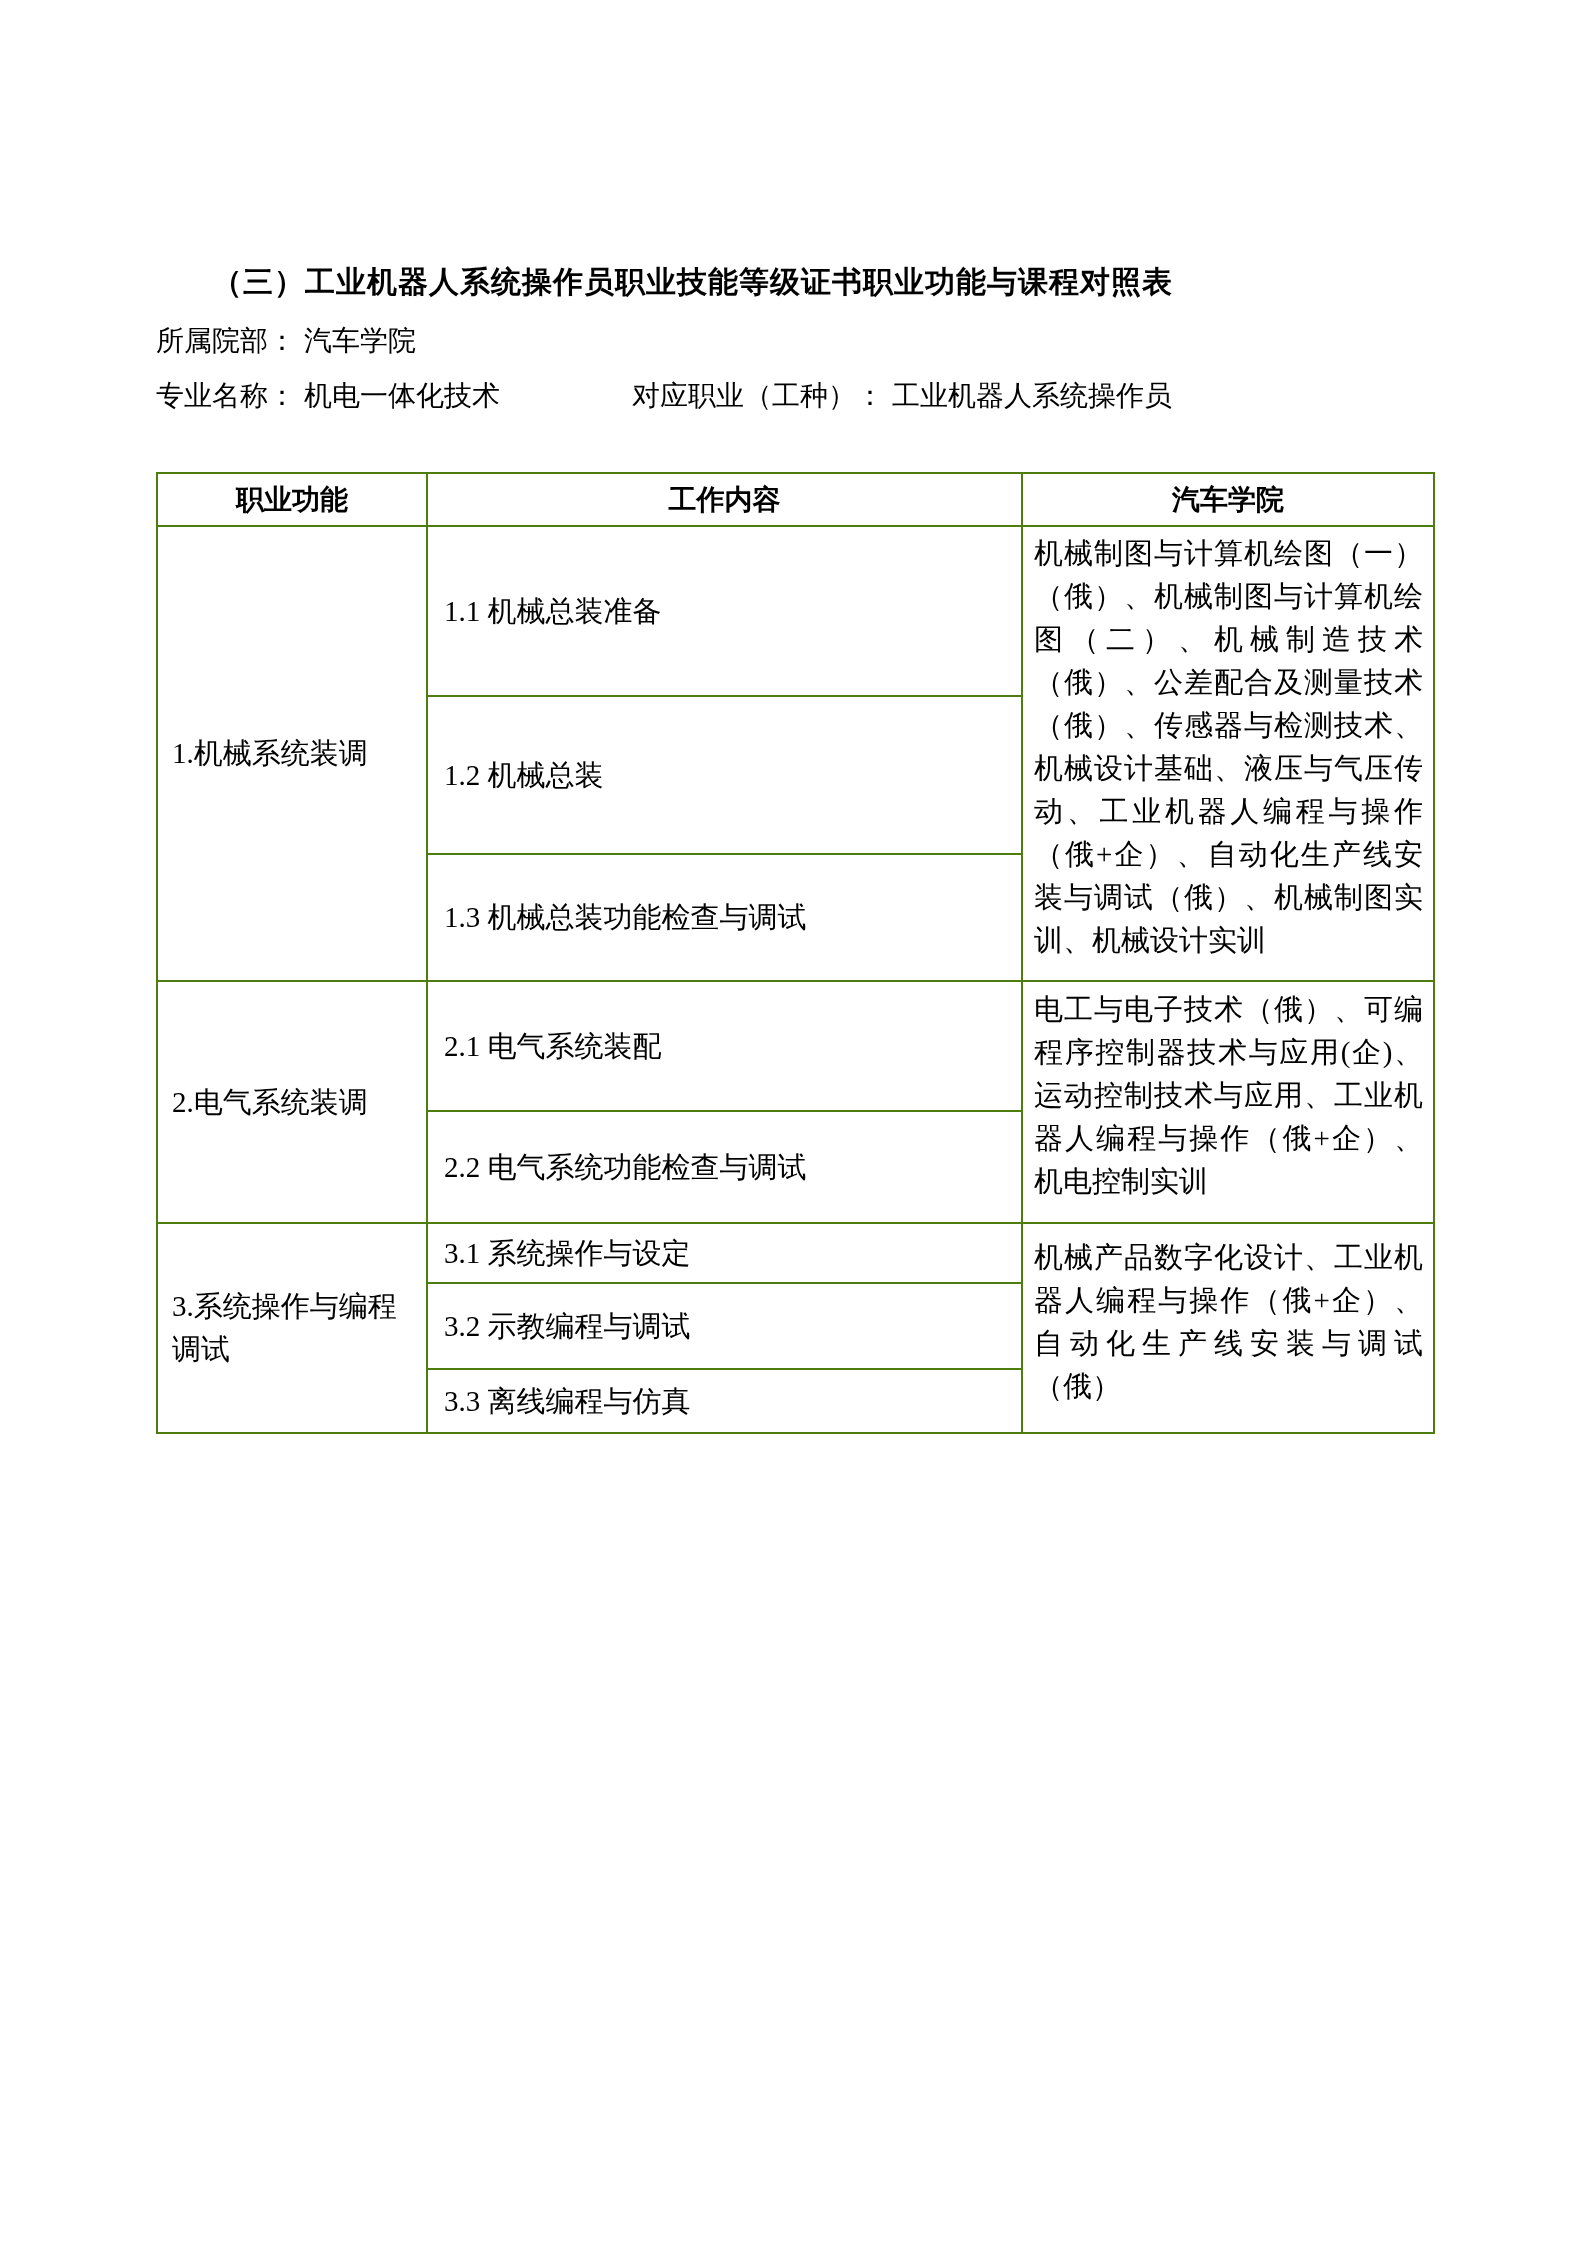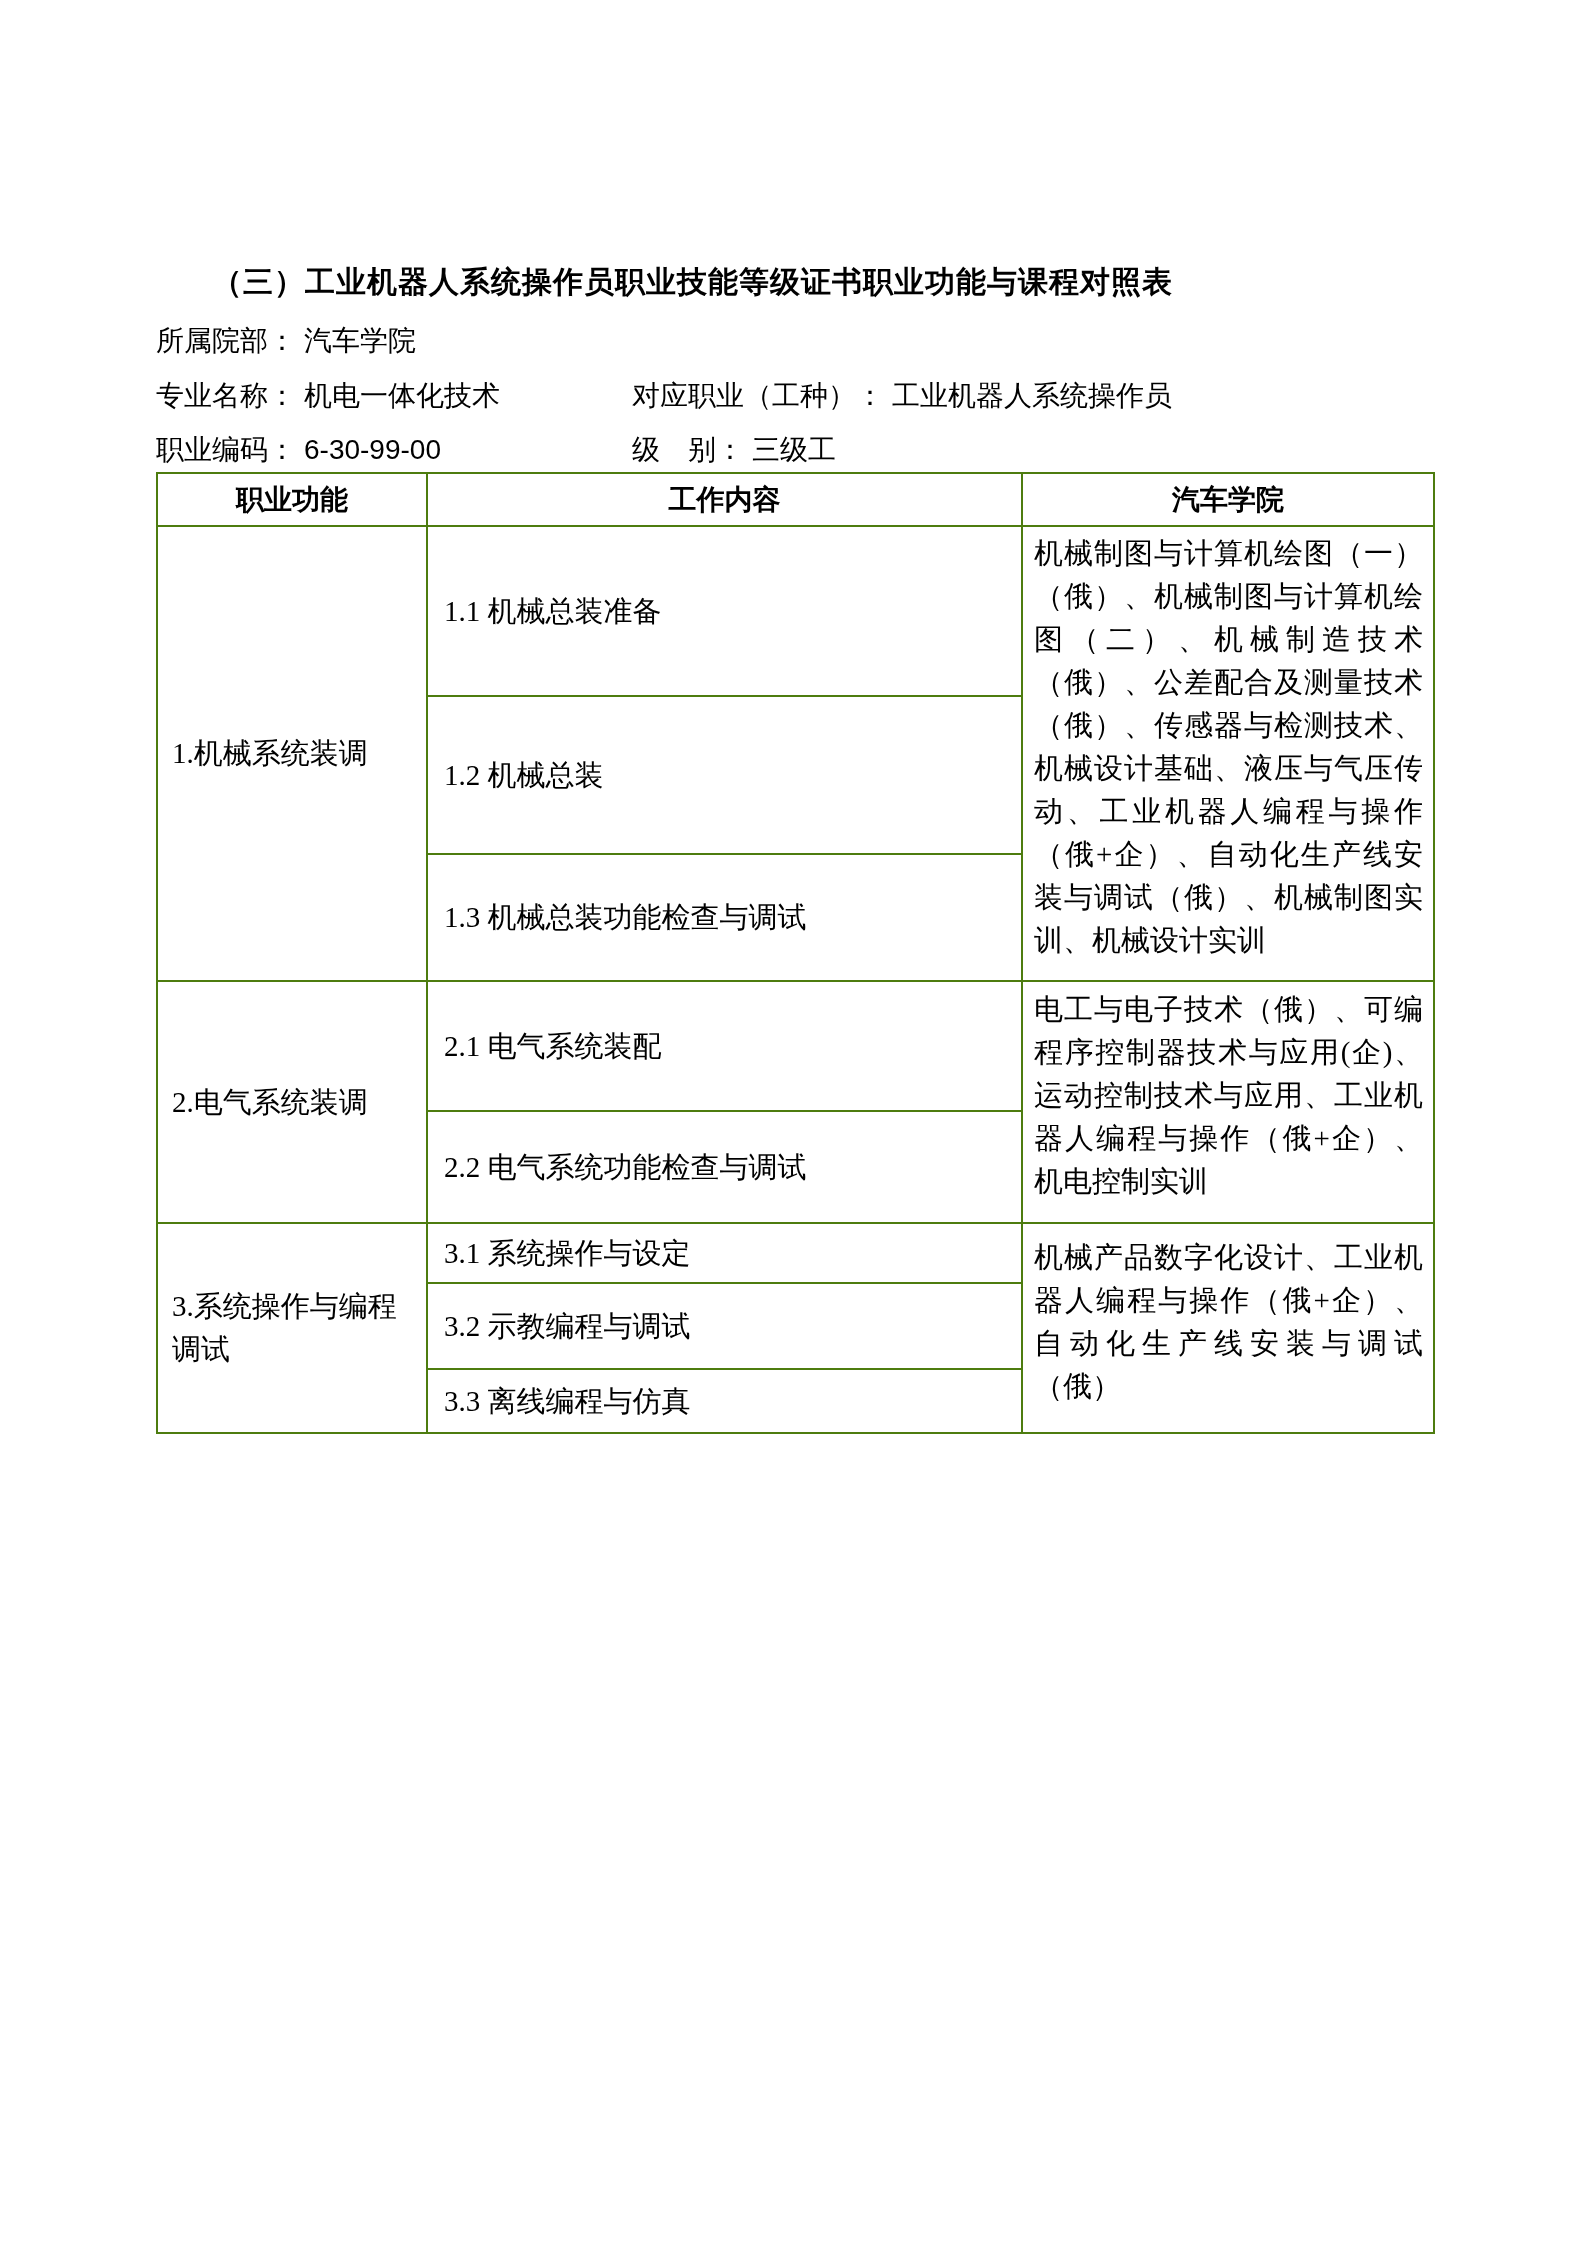--- a/index.html
+++ b/index.html
@@ -110,26 +110,20 @@
     <span class="label">所属院部：</span><span class="value">汽车学院</span>
   </div>
 
   <div class="info-line line2">
     <span class="label">专业名称：</span><span class="value">机电一体化技术</span>
     <span class="field2">
       <span class="label">对应职业（工种）：</span><span class="value">工业机器人系统操作员</span>
     </span>
   </div>
 
-  <div class="info-line line3">
-    <span class="label">职业编码：</span><span class="value">6-30-99-00</span>
-    <span class="field2">
-      <span class="label">级　别：</span><span class="value">三级工</span>
-    </span>
-  </div>
 
   <table class="map">
     <colgroup>
       <col style="width:270px">
       <col style="width:595px">
       <col style="width:412px">
     </colgroup>
     <tbody>
       <tr style="height:53px">
         <th>职业功能</th>

